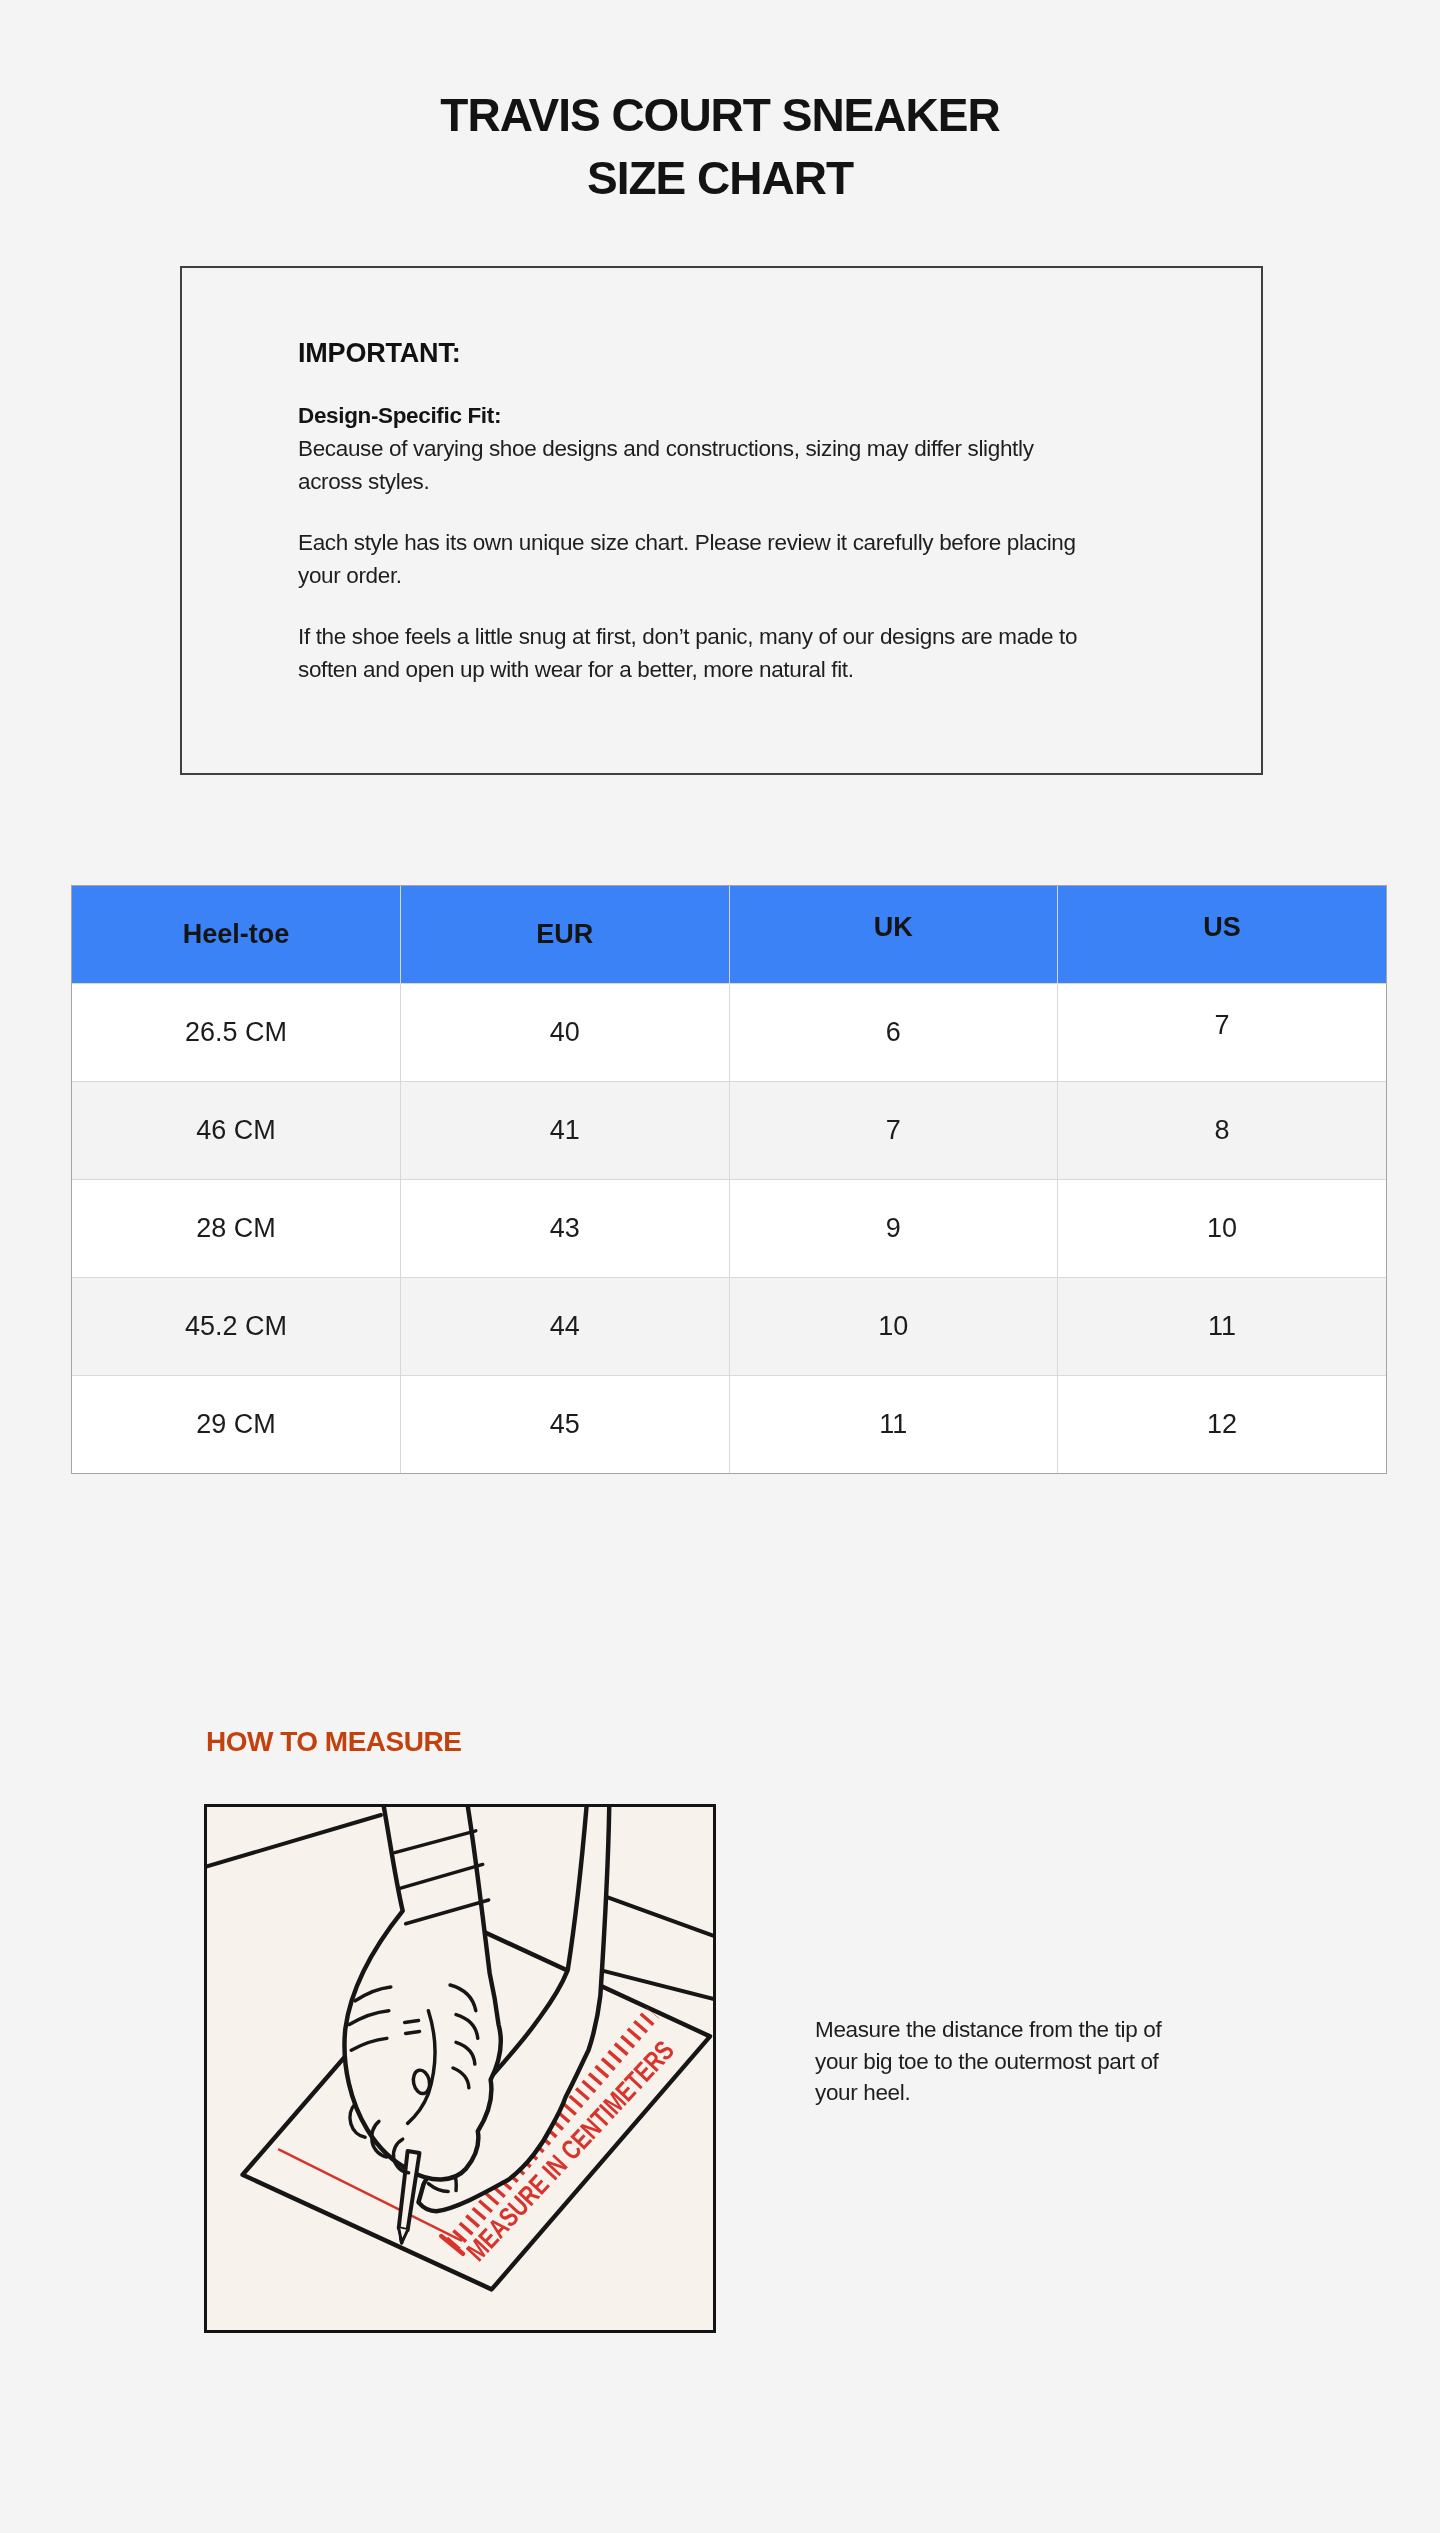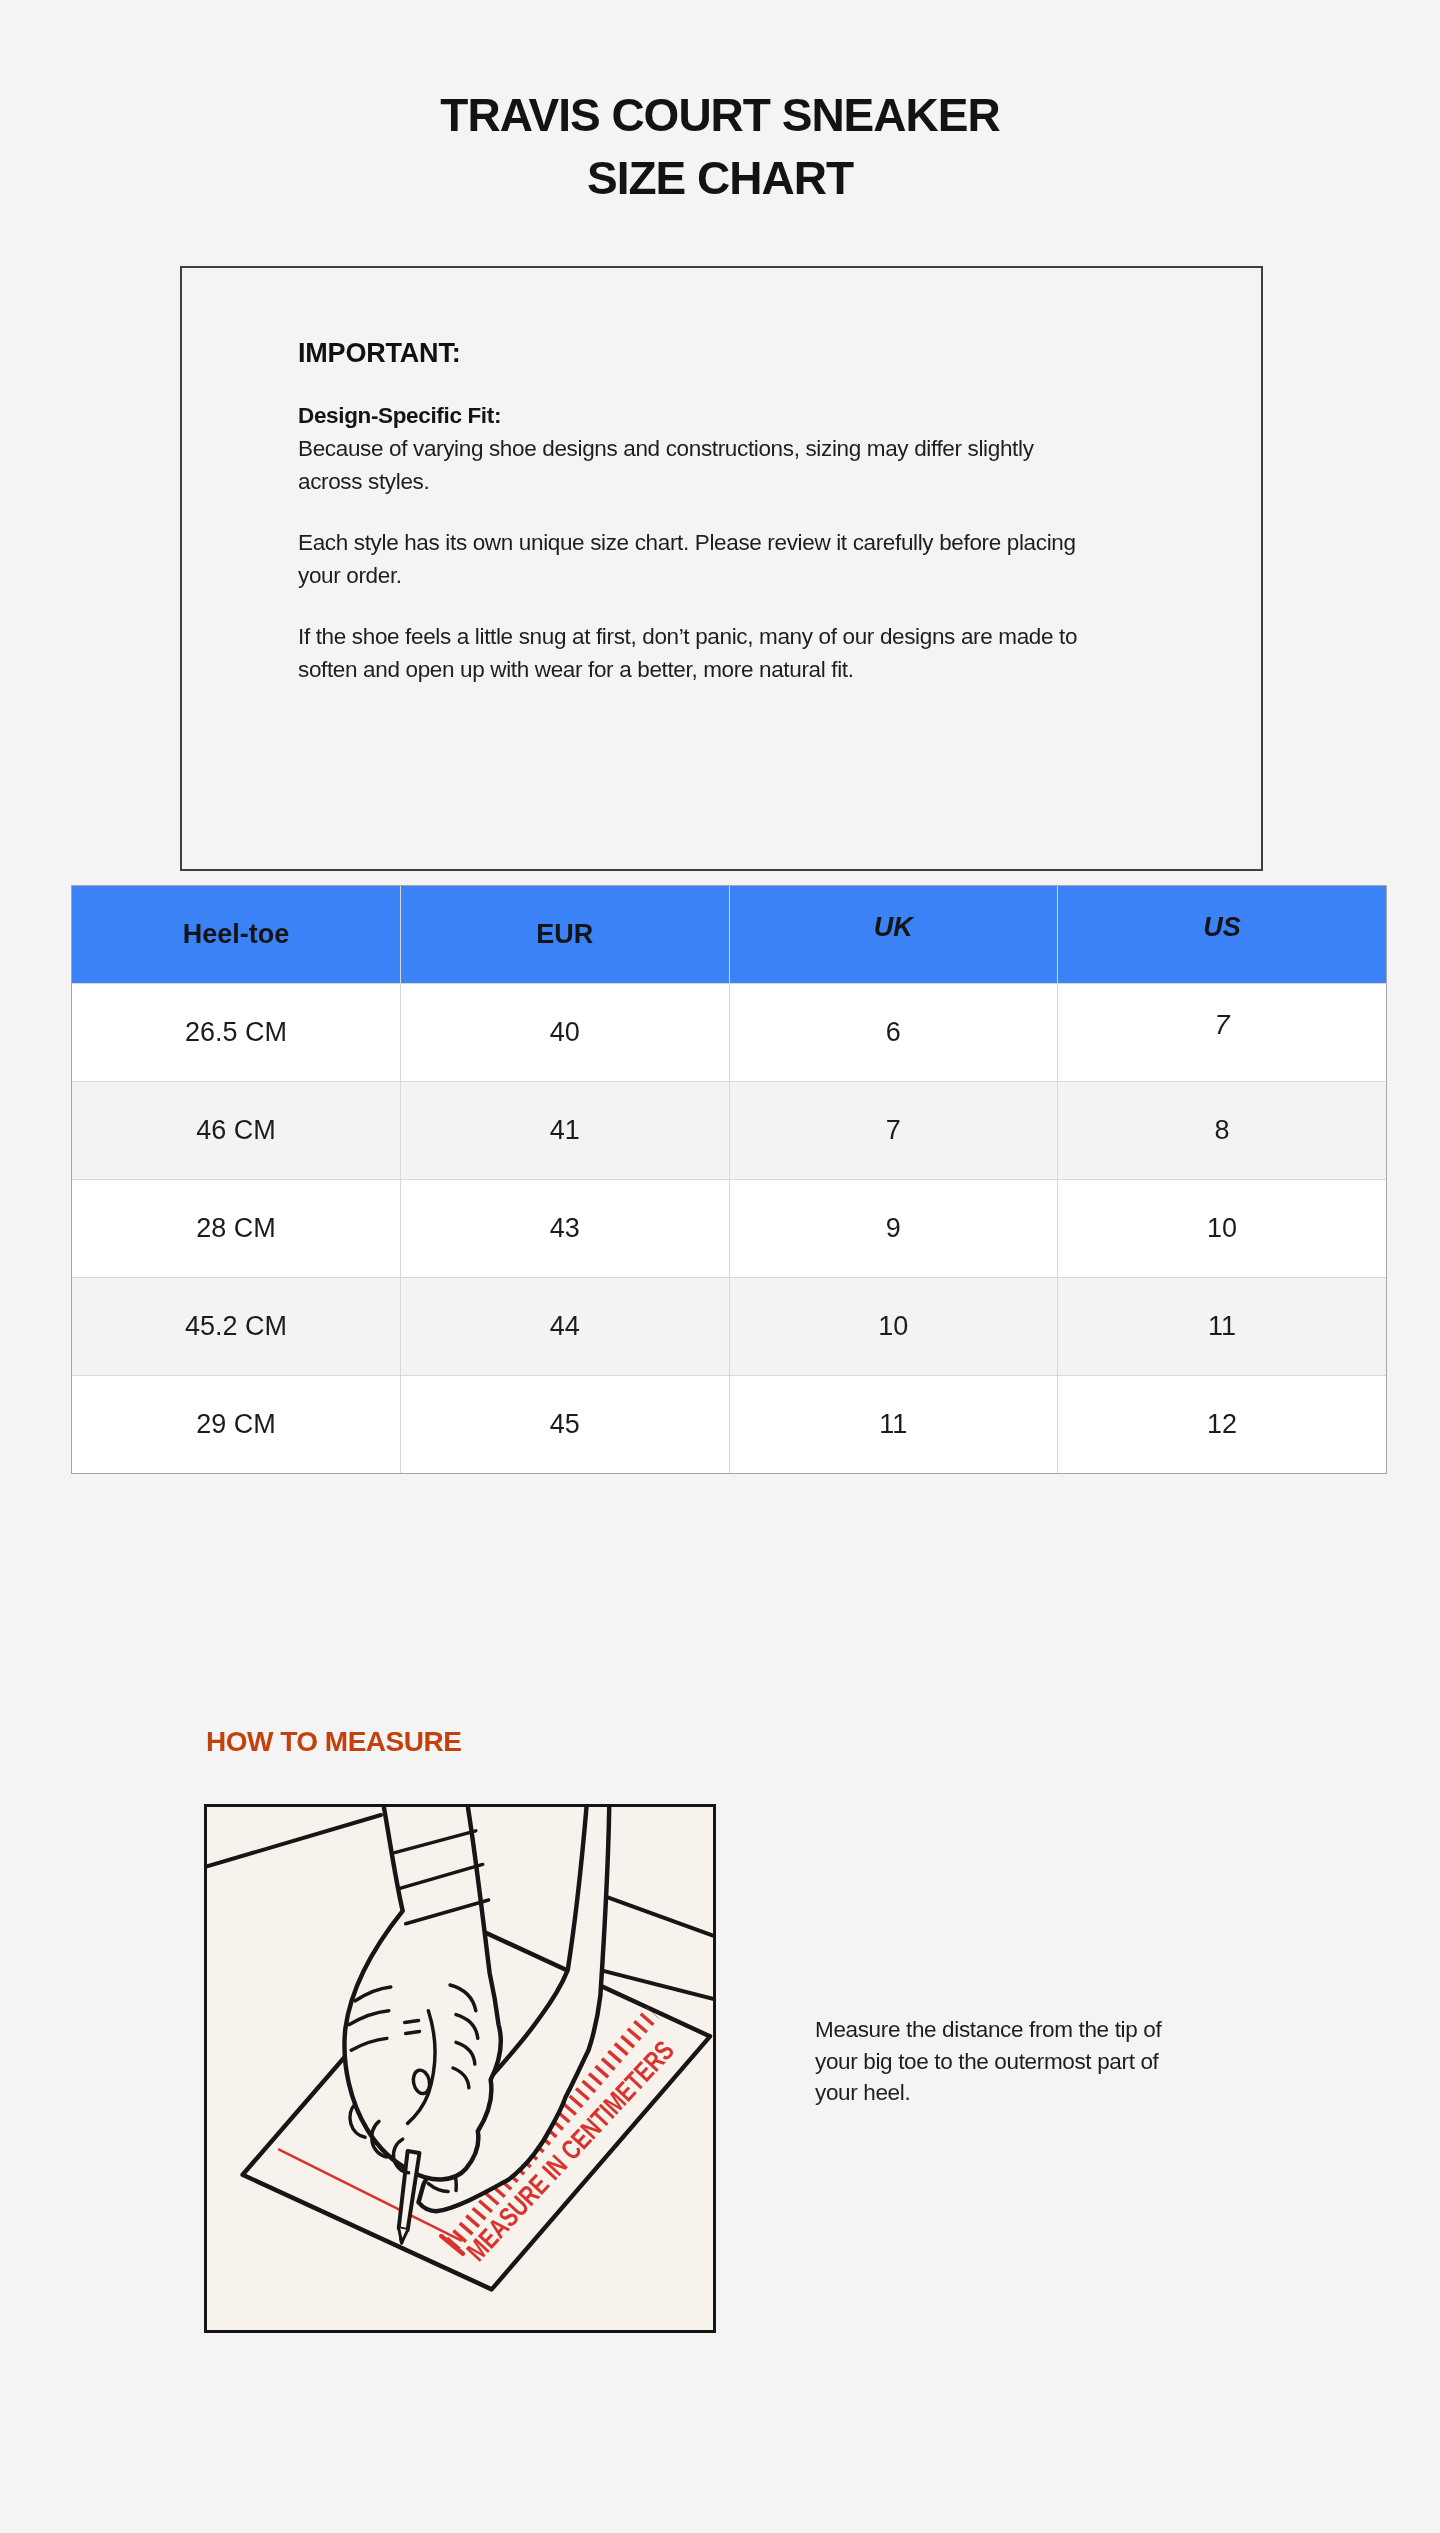--- a/index.html
+++ b/index.html
@@ -8,21 +8,21 @@
     background:#f5f4f4;color:#161616;
     font-family:"Liberation Sans",sans-serif;
     -webkit-font-smoothing:antialiased;
   }
   .page-title{
     position:absolute;left:0;top:84px;width:1440px;
     text-align:center;font-size:46px;line-height:63px;font-weight:700;
     letter-spacing:-1px;color:#131313;white-space:pre-line;margin:0;
   }
   .important-box{
-    position:absolute;left:180px;top:266px;width:1083px;height:605px;
+    position:absolute;left:180px;top:266px;width:1083px;height:509px;
     border:2px solid #3f3f3f;box-sizing:border-box;
   }
   .important-inner{position:absolute;left:116px;top:70px;width:910px;}
   .important-heading{
     font-size:27px;font-weight:700;letter-spacing:-.2px;color:#111;
     margin:0 0 30px 0;
   }
   .body-text{
     font-size:22.5px;line-height:33px;letter-spacing:-.35px;color:#1e1e1e;
     margin:0 0 28px 0;white-space:pre-line;
@@ -36,21 +36,21 @@
   .size-table th,.size-table td{
     height:97px;text-align:center;vertical-align:middle;
     border-right:1px solid #d9d8d8;border-bottom:1px solid #d9d8d8;
     font-size:27px;color:#1c1c1c;padding:0;
   }
   .size-table th{font-weight:700;background:#3b82f6;color:#141414;}
   .size-table th:last-child,.size-table td:last-child{border-right:none;}
   .size-table tr:last-child td{border-bottom:none;}
   .size-table tbody tr:nth-child(odd) td{background:#ffffff;}
   .size-table tbody tr:nth-child(even) td{background:#f4f3f3;}
-  .size-table th .lift,.size-table td .lift{position:relative;top:-7px;display:inline-block;font-style:italic;}
+  .size-table th .lift,.size-table td .lift{position:relative;top:-7px;display:inline-block;}
   .how-heading{
     position:absolute;left:206px;top:1726px;margin:0;
     font-size:28px;line-height:32px;font-weight:700;letter-spacing:-.5px;color:#c2410c;text-align:center;
   }
   .illus{
     position:absolute;left:204px;top:1804px;width:512px;height:529px;
     border:3px solid #141414;box-sizing:border-box;background:#f8f2ec;
   }
   .illus svg{display:block;width:100%;height:100%;}
   .instruction{

